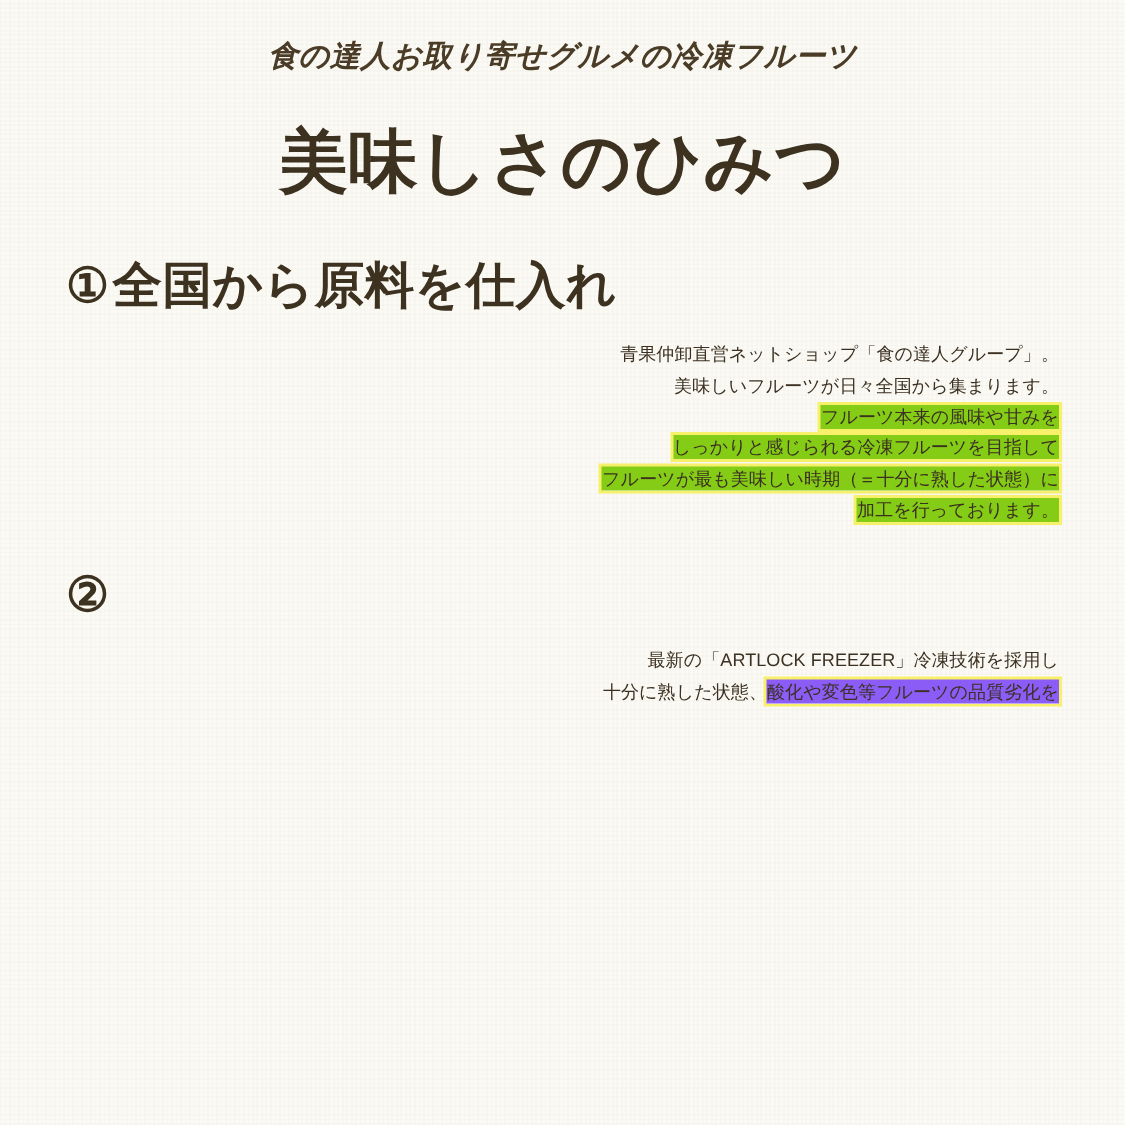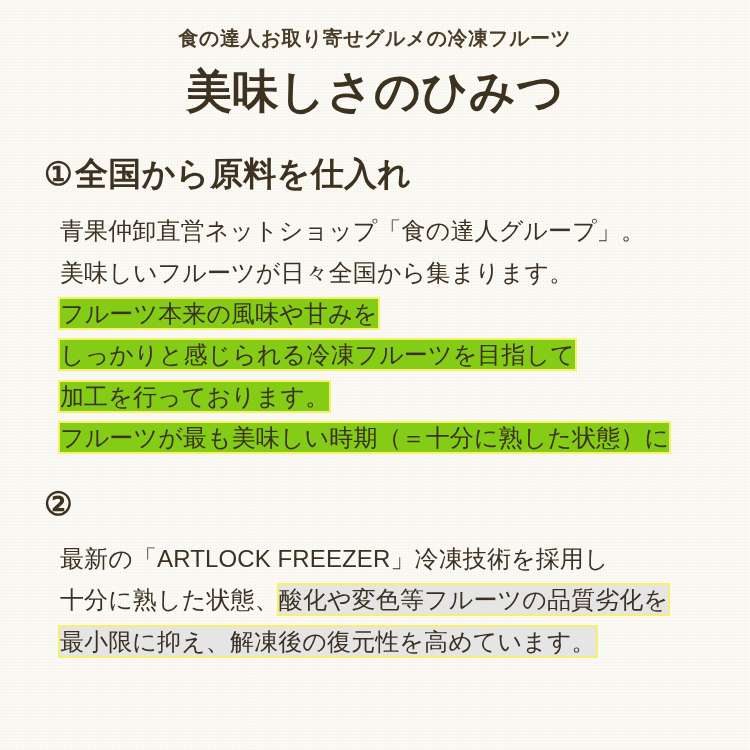--- a/index.html
+++ b/index.html
@@ -38,27 +38,28 @@
   .header {
     text-align: center;
     padding-top: 24px;
   }
   .header-sub {
     font-size: 20px;
     font-weight: 700;
     letter-spacing: 0.02em;
     color: #4a3c26;
     line-height: 1.4;
+    font-style: italic;
   }
   .header-title {
     font-size: 46px;
     font-weight: 700;
     letter-spacing: 0.01em;
     color: #3d3120;
-    margin-top: 12px;
+    margin-top: 28px;
     line-height: 1.2;
   }
 
   
   .content {
     padding: 34px 44px 0 44px;
   }
 
   .section {
     margin-bottom: 6px;
@@ -75,42 +76,43 @@
   }
   .section-num {
     font-size: 32px;
     font-weight: 700;
   }
   .section-body {
     margin-top: 16px;
     padding-left: 16px;
   }
   .line {
-    font-size: 24px;
+    font-size: 12px;
     line-height: 1.72;
     color: #3b3021;
     letter-spacing: 0.005em;
     white-space: nowrap;
+    text-align: right;
   }
   .line span.txt {
     display: inline;
     padding: 1px 0;
   }
   .line.hl span.txt {
     background: #84cc16;
     box-shadow: 0 0 0 2px #f7f06a;
   }
   .section2 {
     margin-top: 26px;
   }
   .section2 .section-body {
     margin-top: 14px;
   }
   .partial-hl {
-    background: #e5e5e5;
+    background: #8b5cf6;
     box-shadow: 0 0 0 2px #f7f06a;
     padding: 1px 0;
   }
 </style>
 </head>
 <body>
 
 <div class="paper-texture"></div>
 
 <div class="page">
@@ -125,30 +127,29 @@
     <div class="section">
       <div class="section-heading">
         <span class="section-num">①</span>
         <span>全国から原料を仕入れ</span>
       </div>
       <div class="section-body">
         <div class="line"><span class="txt">青果仲卸直営ネットショップ「食の達人グループ」。</span></div>
         <div class="line"><span class="txt">美味しいフルーツが日々全国から集まります。</span></div>
         <div class="line hl"><span class="txt">フルーツ本来の風味や甘みを</span></div>
         <div class="line hl"><span class="txt">しっかりと感じられる冷凍フルーツを目指して</span></div>
+        <div class="line hl"><span class="txt">フルーツが最も美味しい時期（＝十分に熟した状態）に</span></div>
         <div class="line hl"><span class="txt">加工を行っております。</span></div>
-        <div class="line hl"><span class="txt">フルーツが最も美味しい時期（＝十分に熟した状態）に</span></div>
       </div>
     </div>
 
     <div class="section section2">
       <div class="section-heading">
         <span class="section-num">②</span>
       </div>
       <div class="section-body">
         <div class="line"><span class="txt">最新の「ARTLOCK FREEZER」冷凍技術を採用し</span></div>
         <div class="line"><span>十分に熟した状態、</span><span class="partial-hl">酸化や変色等フルーツの品質劣化を</span></div>
-        <div class="line"><span class="partial-hl">最小限に抑え、解凍後の復元性を高めています。</span></div>
       </div>
     </div>
 
   </div>
 </div>
 
 </body></html>

